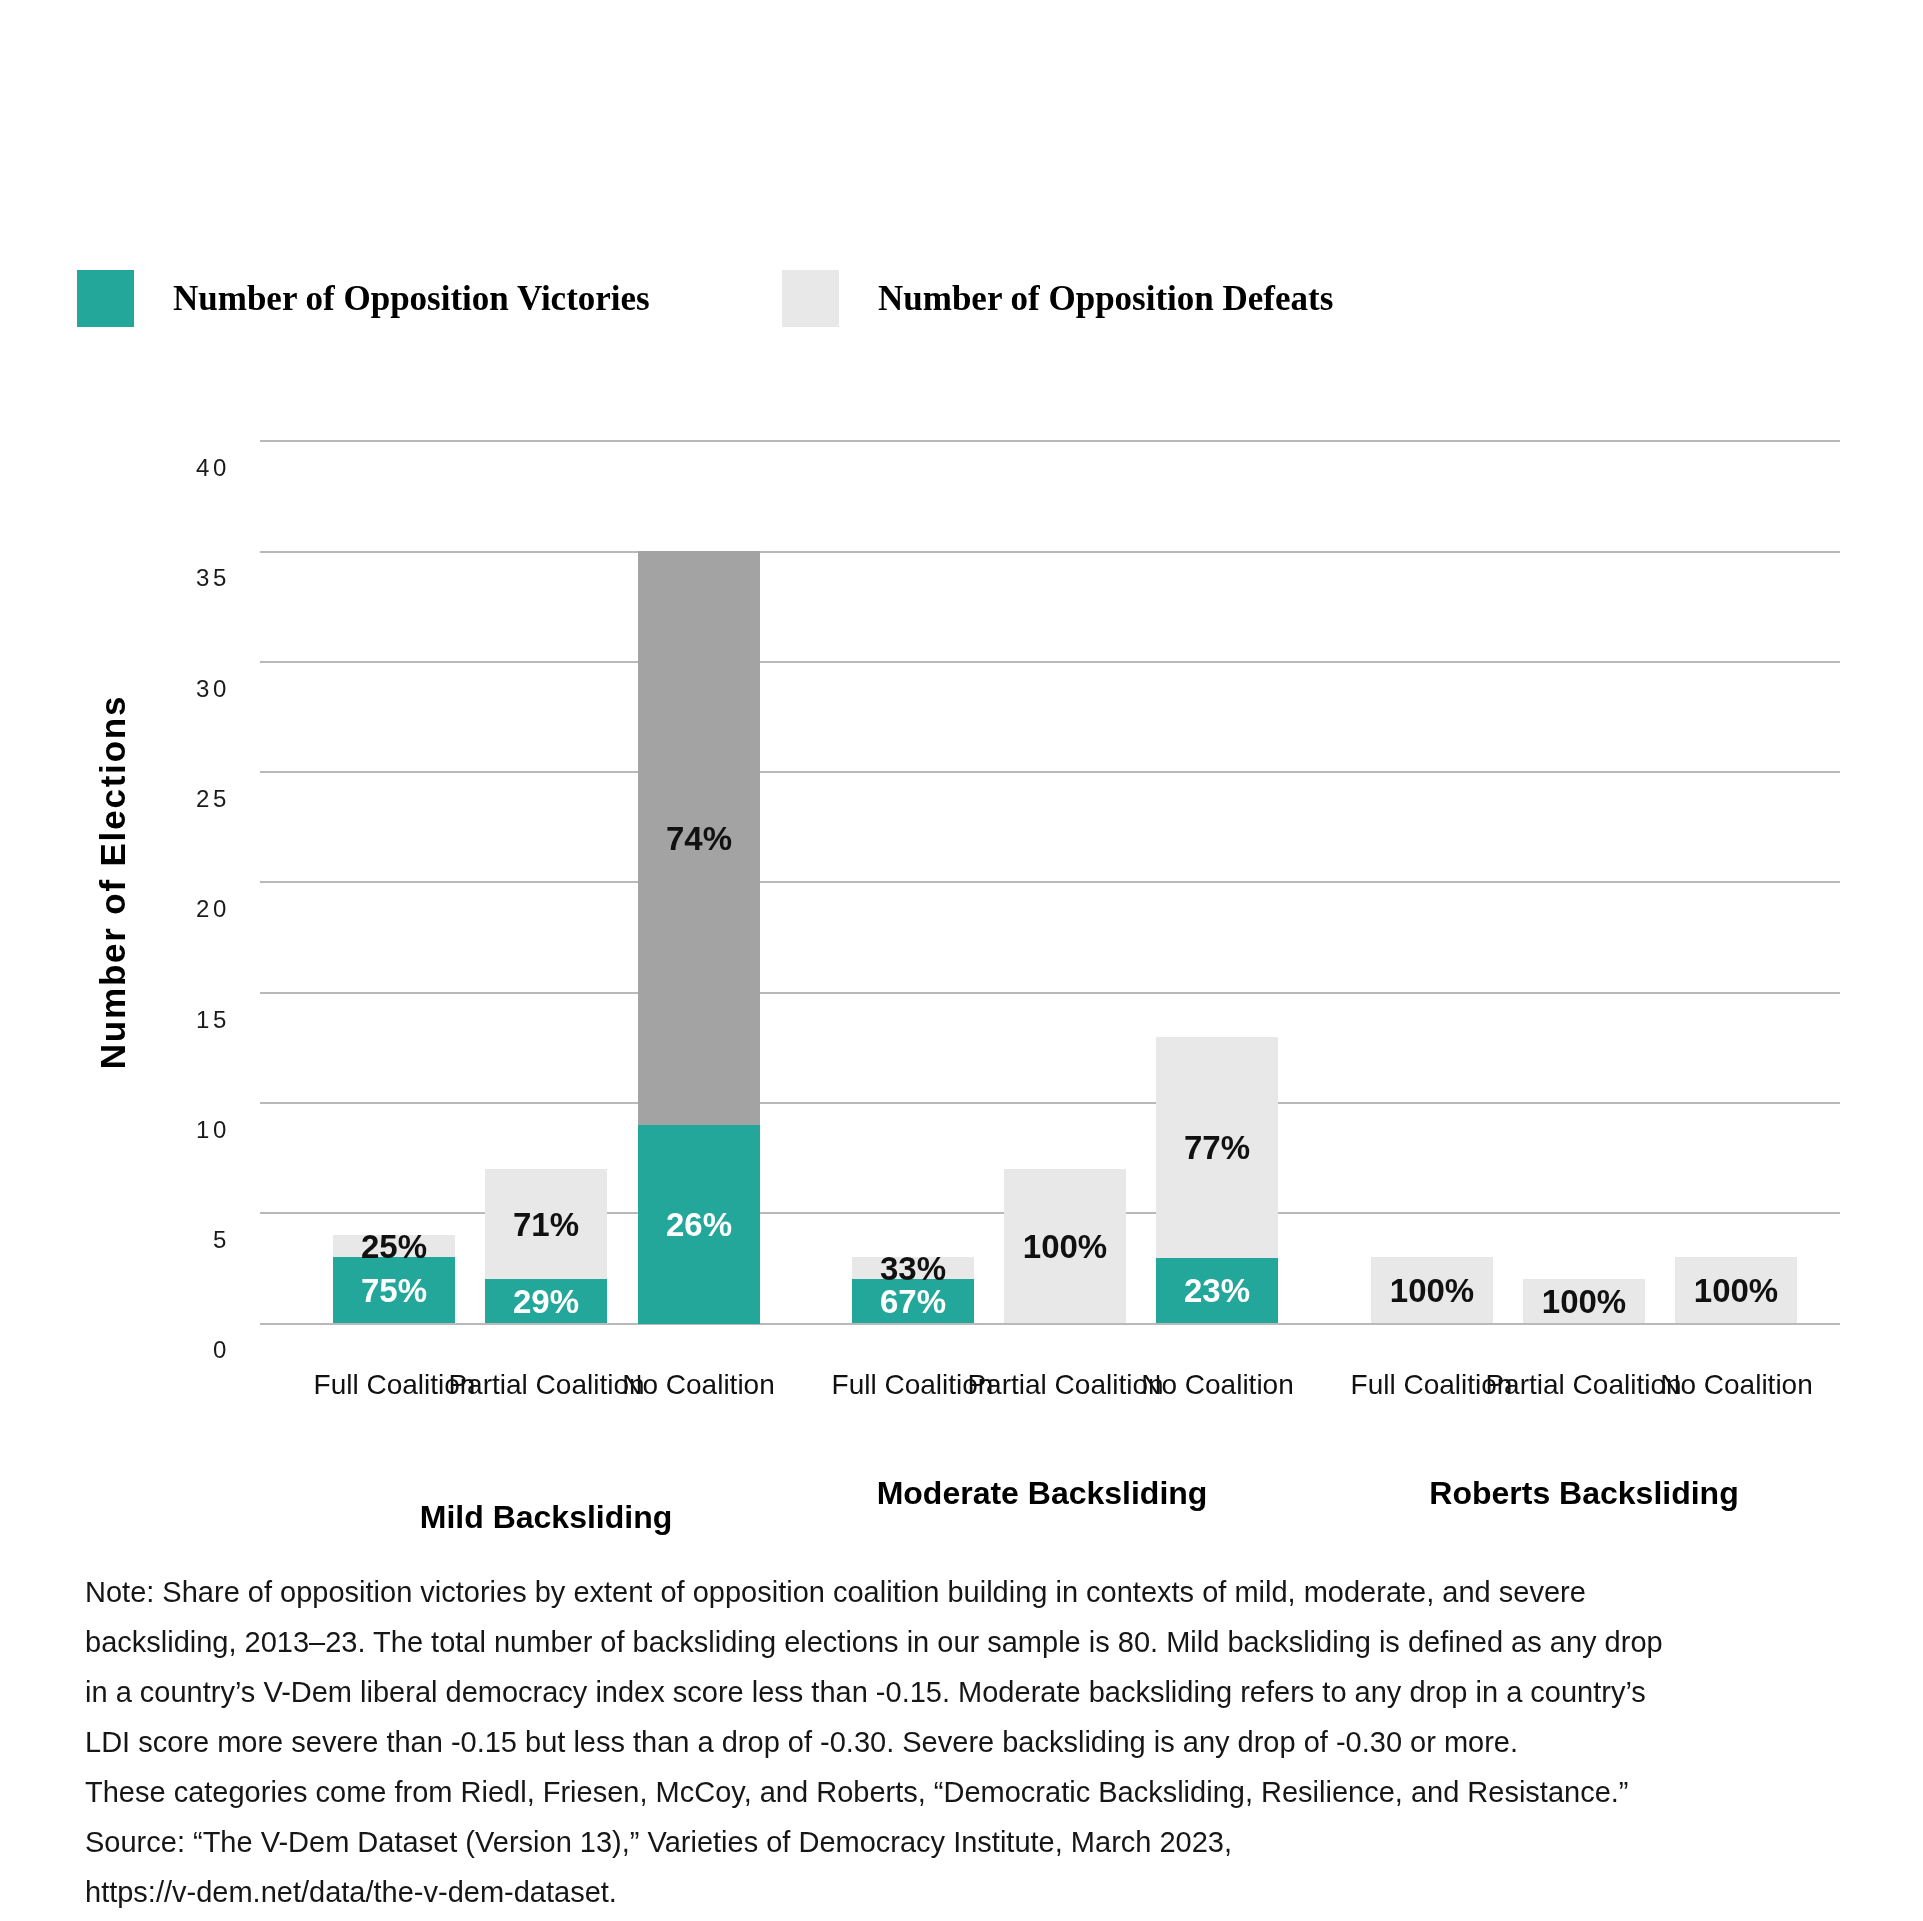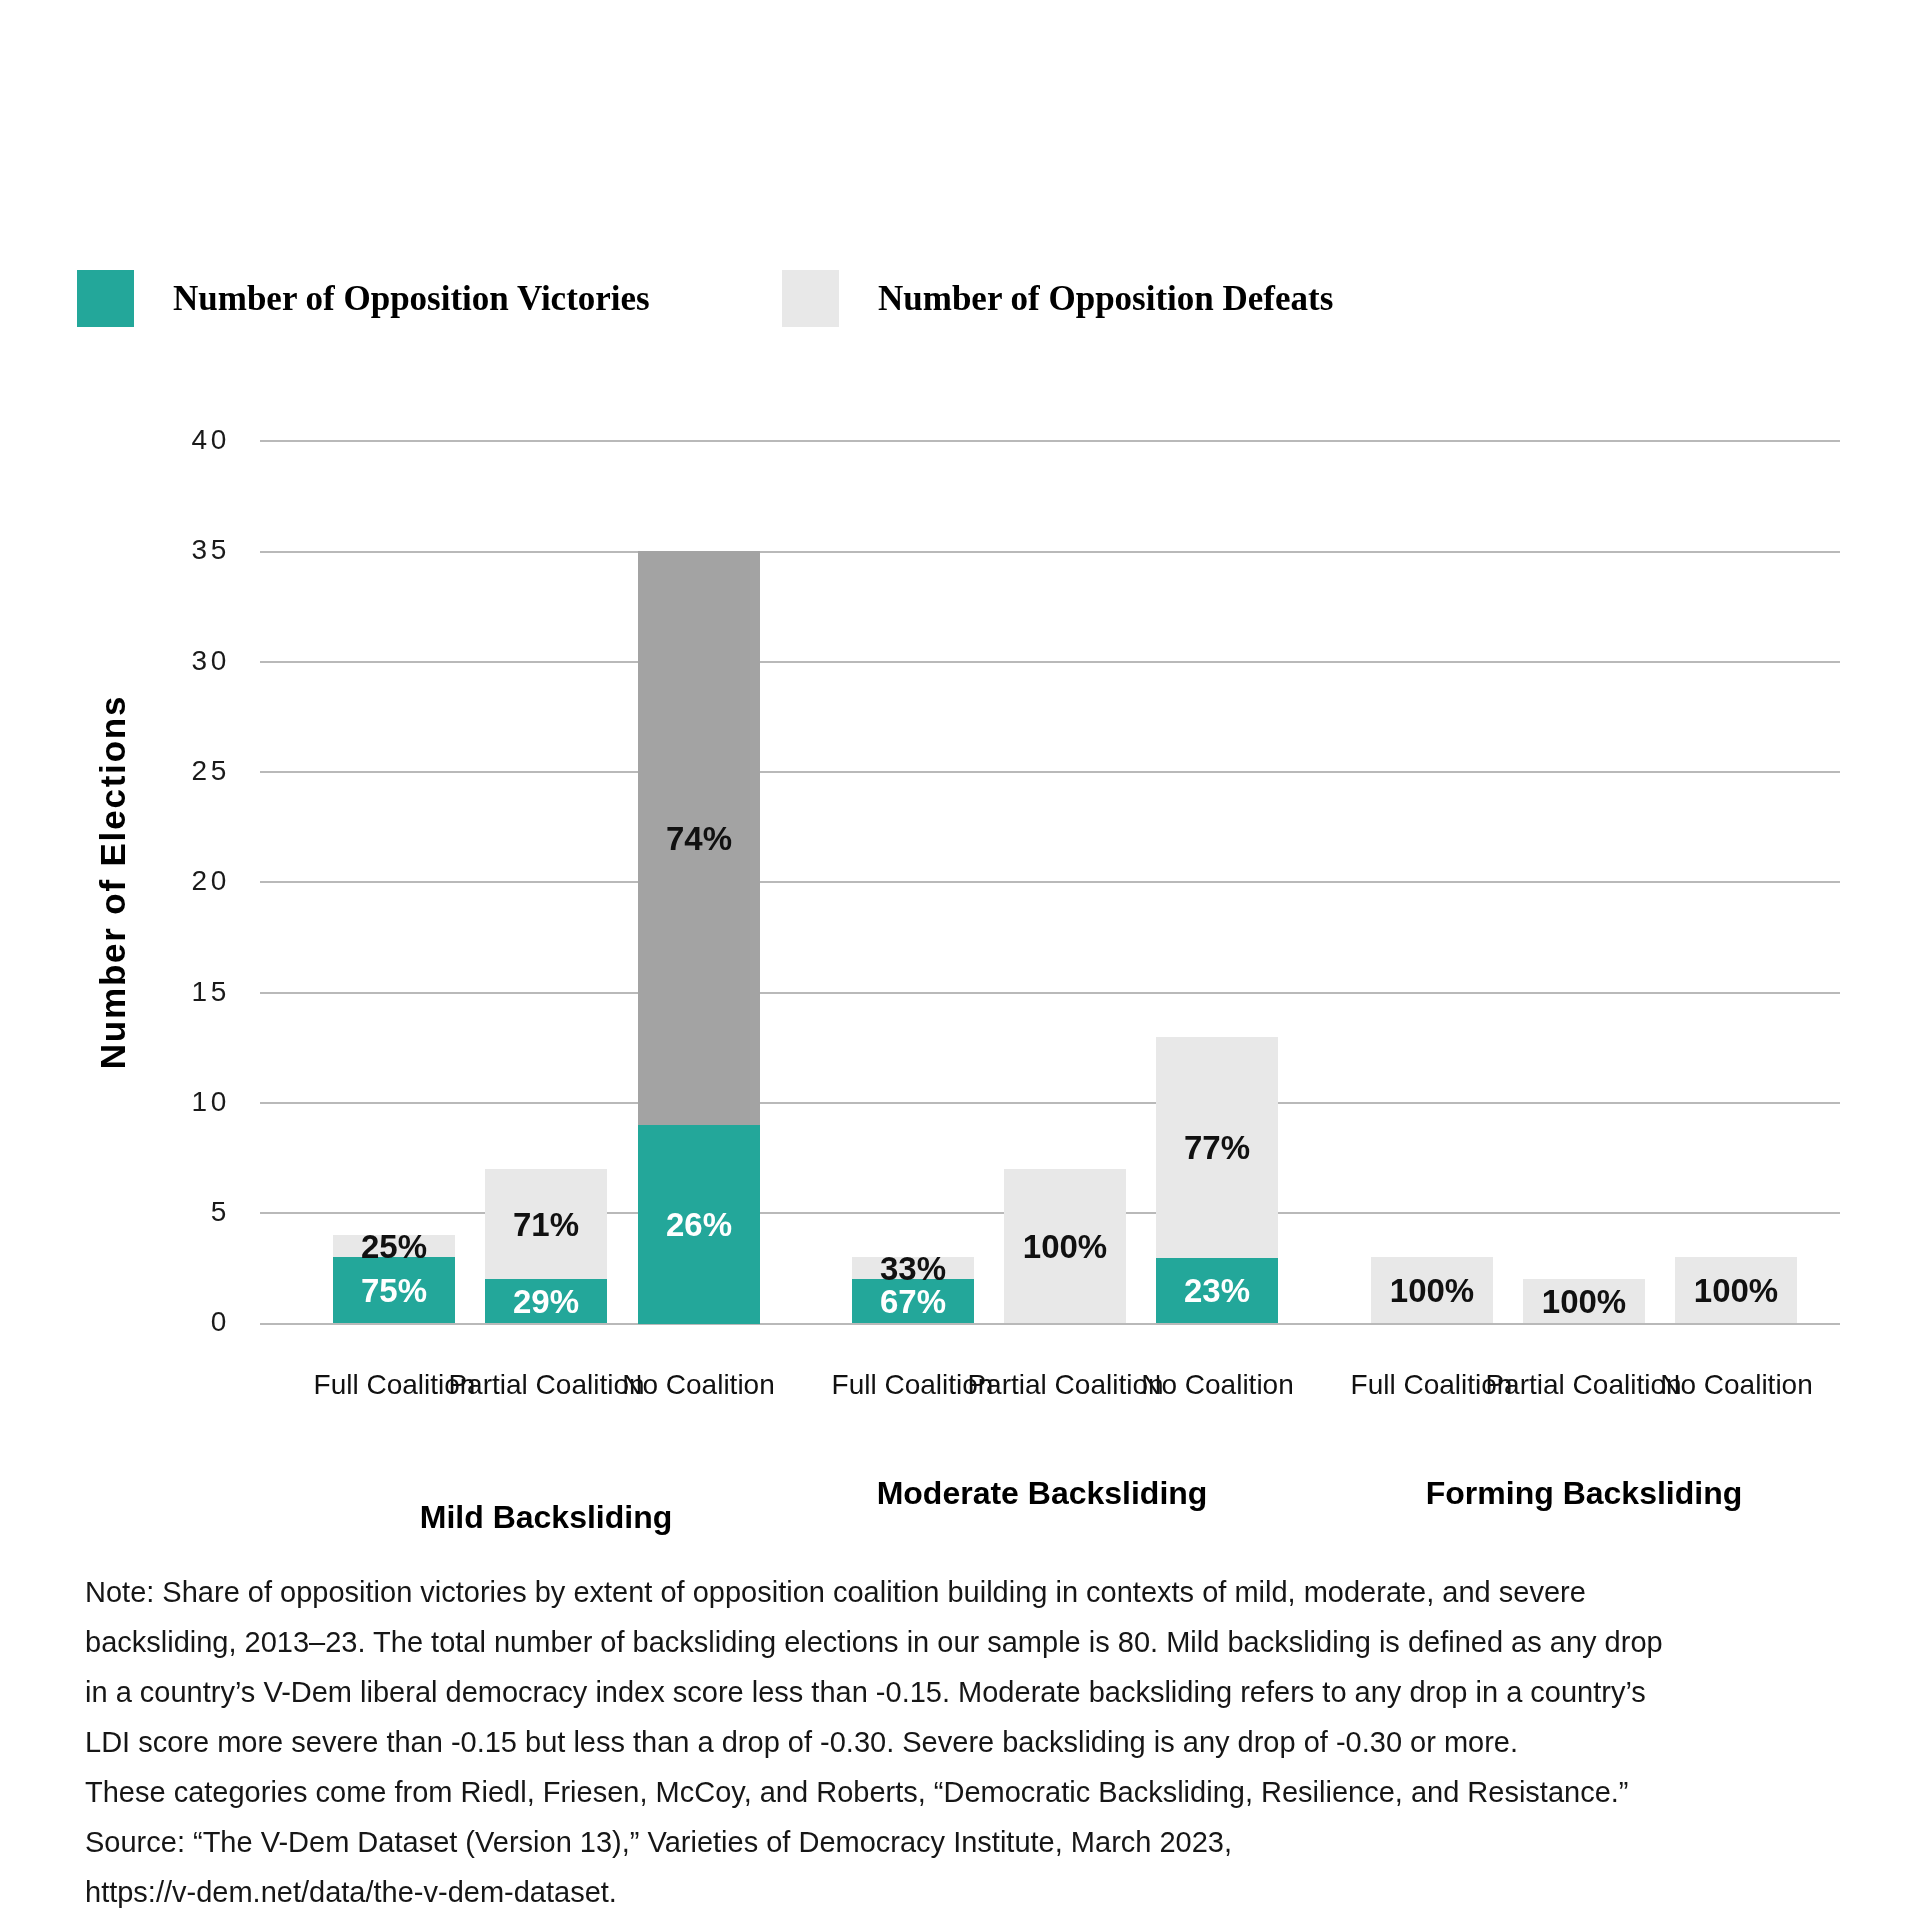--- a/index.html
+++ b/index.html
@@ -18,21 +18,21 @@
   .swatch{width:57px;height:57px;flex:0 0 auto;}
   .legend-label{font-size:35px;font-weight:700;margin-left:39px;white-space:nowrap;font-family:Liberation Serif, serif;}
   .ylabel{
     position:absolute;left:113px;top:882px;
     transform:translate(-50%,-50%) rotate(-90deg);
     font-size:35px;font-weight:700;letter-spacing:1.8px;white-space:nowrap;
   }
   .gridline{position:absolute;left:260px;width:1580px;height:1.8px;background:#b9b9b9;}
   .ytick{
     position:absolute;width:102px;left:128px;text-align:right;
-    transform:translateY(-52%);font-size:28px;letter-spacing:3.7px;color:#1a1a1a;
+    transform:translateY(-52%);font-size:24px;letter-spacing:3.7px;color:#1a1a1a;margin-top:28px;
   }
   .bar-seg{
     position:absolute;display:flex;align-items:center;justify-content:center;
     overflow:visible;
   }
   .seg-label{font-size:33px;font-weight:700;line-height:33px;white-space:nowrap;}
   .xtick{
     position:absolute;top:1364px;width:203px;text-align:center;
     font-size:28px;line-height:42px;color:#111;
   }
@@ -125,21 +125,21 @@
       </div>
       <div class="xtick" style="left: 1330px;">Full Coalition</div>
       <div class="bar-seg" style="left: 1523px; width: 122px; top: 1279px; height: 44px; background: rgb(232, 232, 232);">
         <span class="seg-label" style="color: rgb(17, 17, 17);">100%</span>
       </div>
       <div class="xtick" style="left: 1482px;">Partial Coalition</div>
       <div class="bar-seg" style="left: 1675px; width: 122px; top: 1257px; height: 66px; background: rgb(232, 232, 232);">
         <span class="seg-label" style="color: rgb(17, 17, 17);">100%</span>
       </div>
       <div class="xtick" style="left: 1635px;">No Coalition</div>
-      <div class="grouplabel" style="left: 1584px;">Forming Backsliding</div>
+      <div class="grouplabel" style="left: 1584px;">Roberts Backsliding</div>
     </div>
 
   <div class="note" id="note">
       <div class="note-line">Note: Share of opposition victories by extent of opposition coalition building in contexts of mild, moderate, and severe</div>
       <div class="note-line">backsliding, 2013–23. The total number of backsliding elections in our sample is 80. Mild backsliding is defined as any drop</div>
       <div class="note-line">in a country’s V-Dem liberal democracy index score less than -0.15. Moderate backsliding refers to any drop in a country’s</div>
       <div class="note-line">LDI score more severe than -0.15 but less than a drop of -0.30. Severe backsliding is any drop of -0.30 or more.</div>
       <div class="note-line">These categories come from Riedl, Friesen, McCoy, and Roberts, “Democratic Backsliding, Resilience, and Resistance.”</div>
       <div class="note-line">Source: “The V-Dem Dataset (Version 13),” Varieties of Democracy Institute, March 2023,</div>
       <div class="note-line">https://v-dem.net/data/the-v-dem-dataset.</div>

